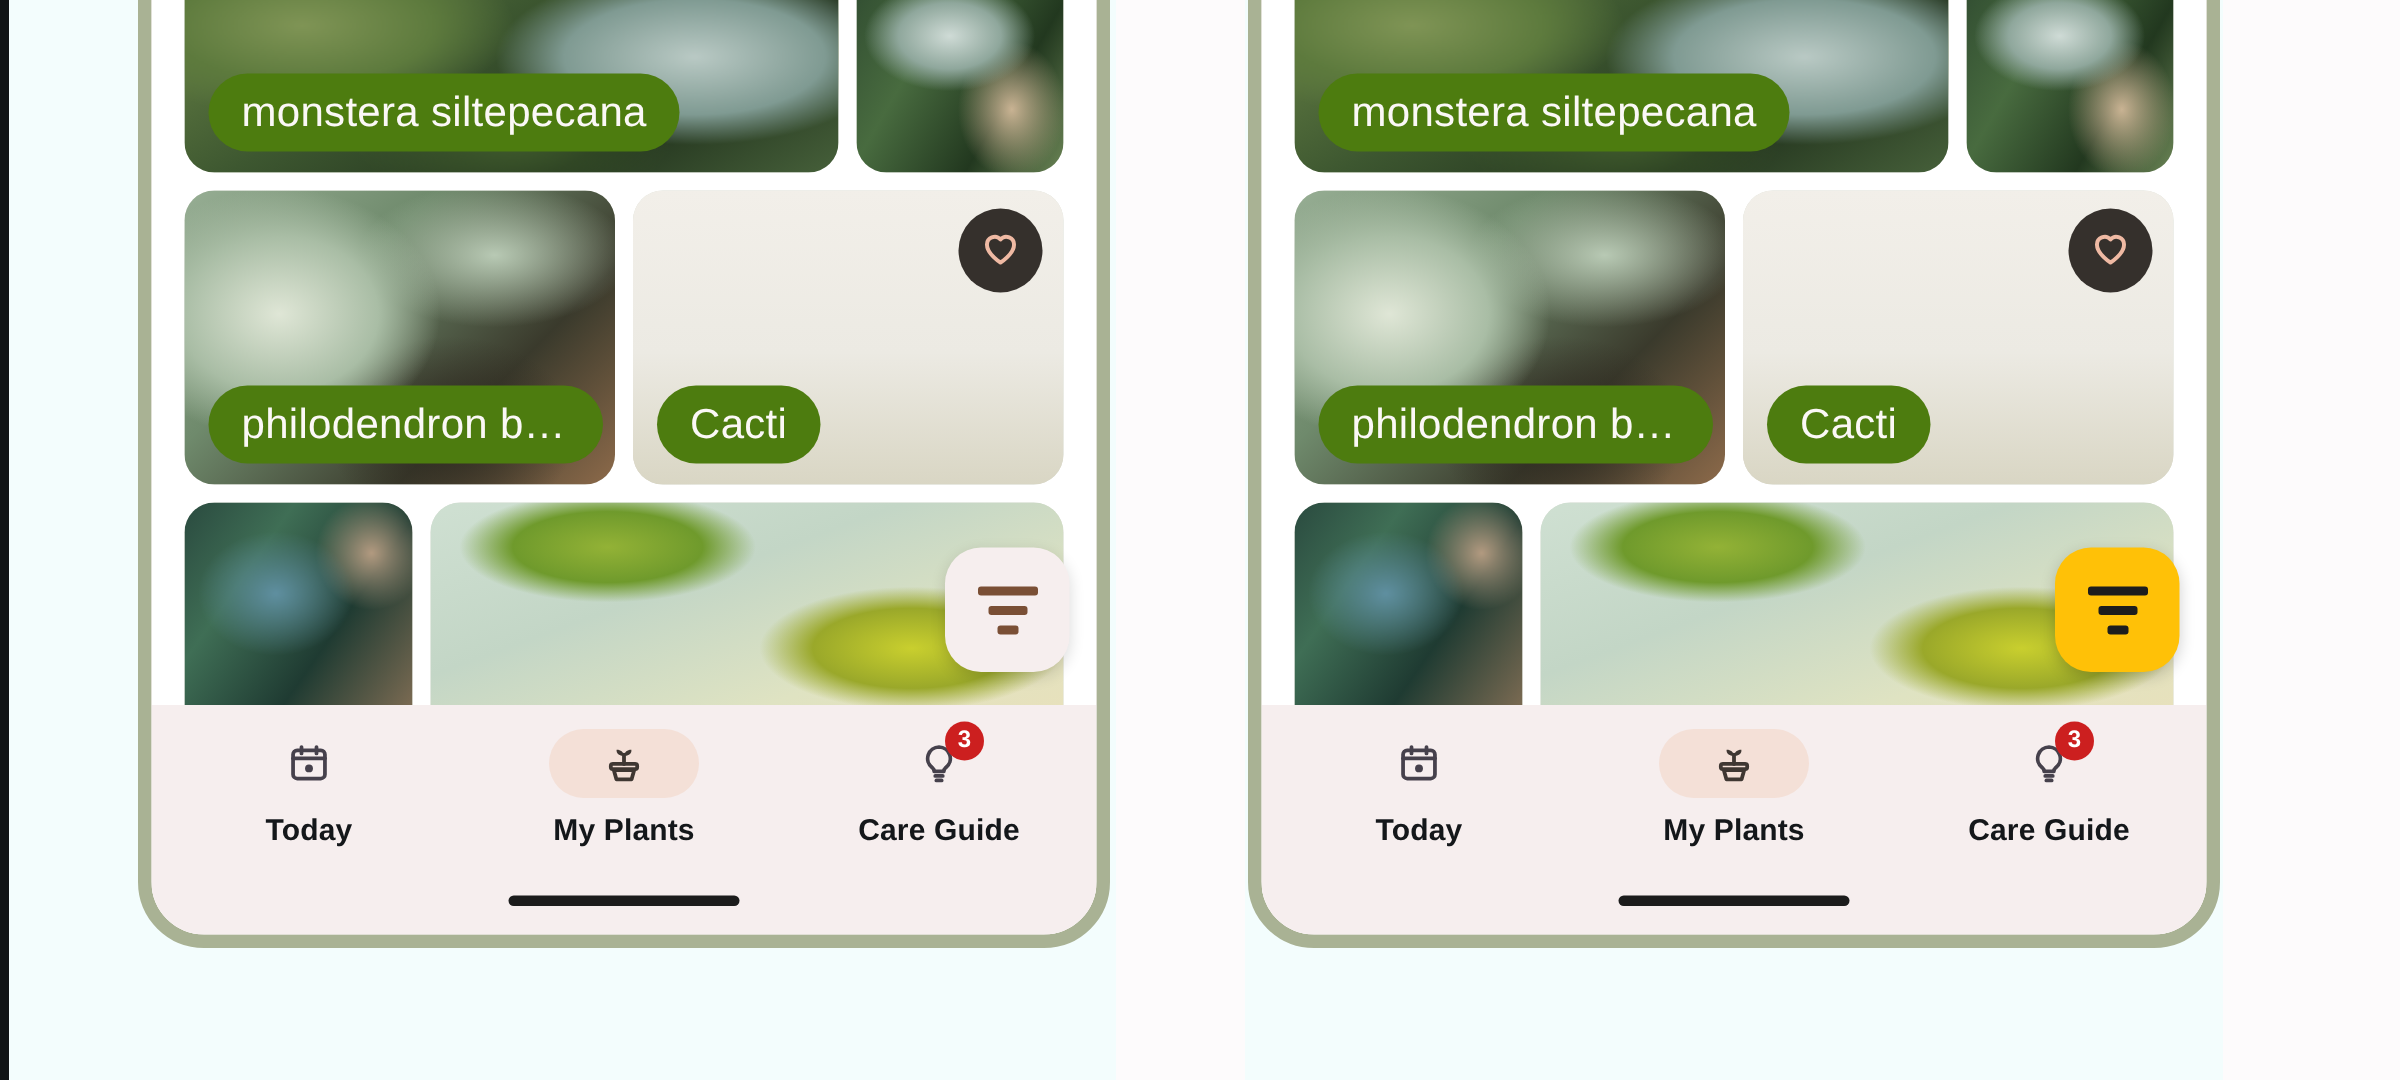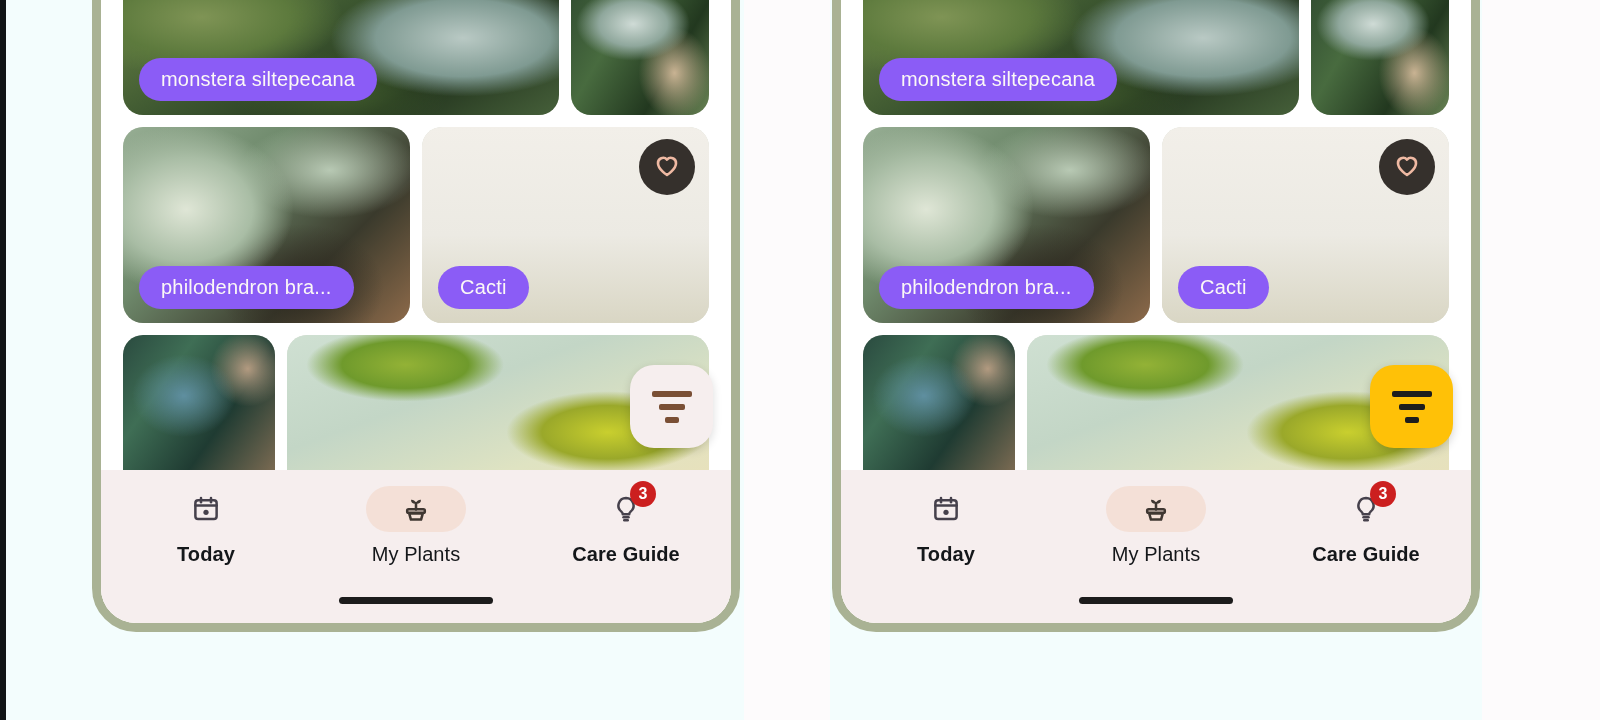--- a/index.html
+++ b/index.html
@@ -95,25 +95,25 @@
     inset: 0;
     background-size: cover;
     background-position: center;
   }
 
   
   .chip {
     position: absolute;
     left: 16px;
     bottom: 14px;
-    background: #8b5cf6;
+    background: #4d7c0f;
     color: #fbf8f6;
     border-radius: 999px;
     padding: 10px 22px;
-    font-size: 20px;
+    font-size: 28px;
     letter-spacing: .2px;
     white-space: nowrap;
     max-width: calc(100% - 24px);
     overflow: hidden;
     text-overflow: ellipsis;
   }
 
   
   .fav-btn {
     position: absolute;
@@ -179,21 +179,21 @@
     justify-content: center;
   }
   .nav-item.active .nav-icon-wrap { background: #f4e0d7; }
 
   .nav-label {
     font-size: 20px;
     color: #14171a;
     font-weight: 700;
     letter-spacing: .1px;
   }
-  .nav-item.active .nav-label { font-weight: 400; }
+  .nav-item.active .nav-label { font-weight: 700; }
 
   .badge {
     position: absolute;
     top: -5px;
     right: 20px;
     min-width: 26px;
     height: 26px;
     padding: 0 6px;
     border-radius: 999px;
     background: #cc1f1f;

